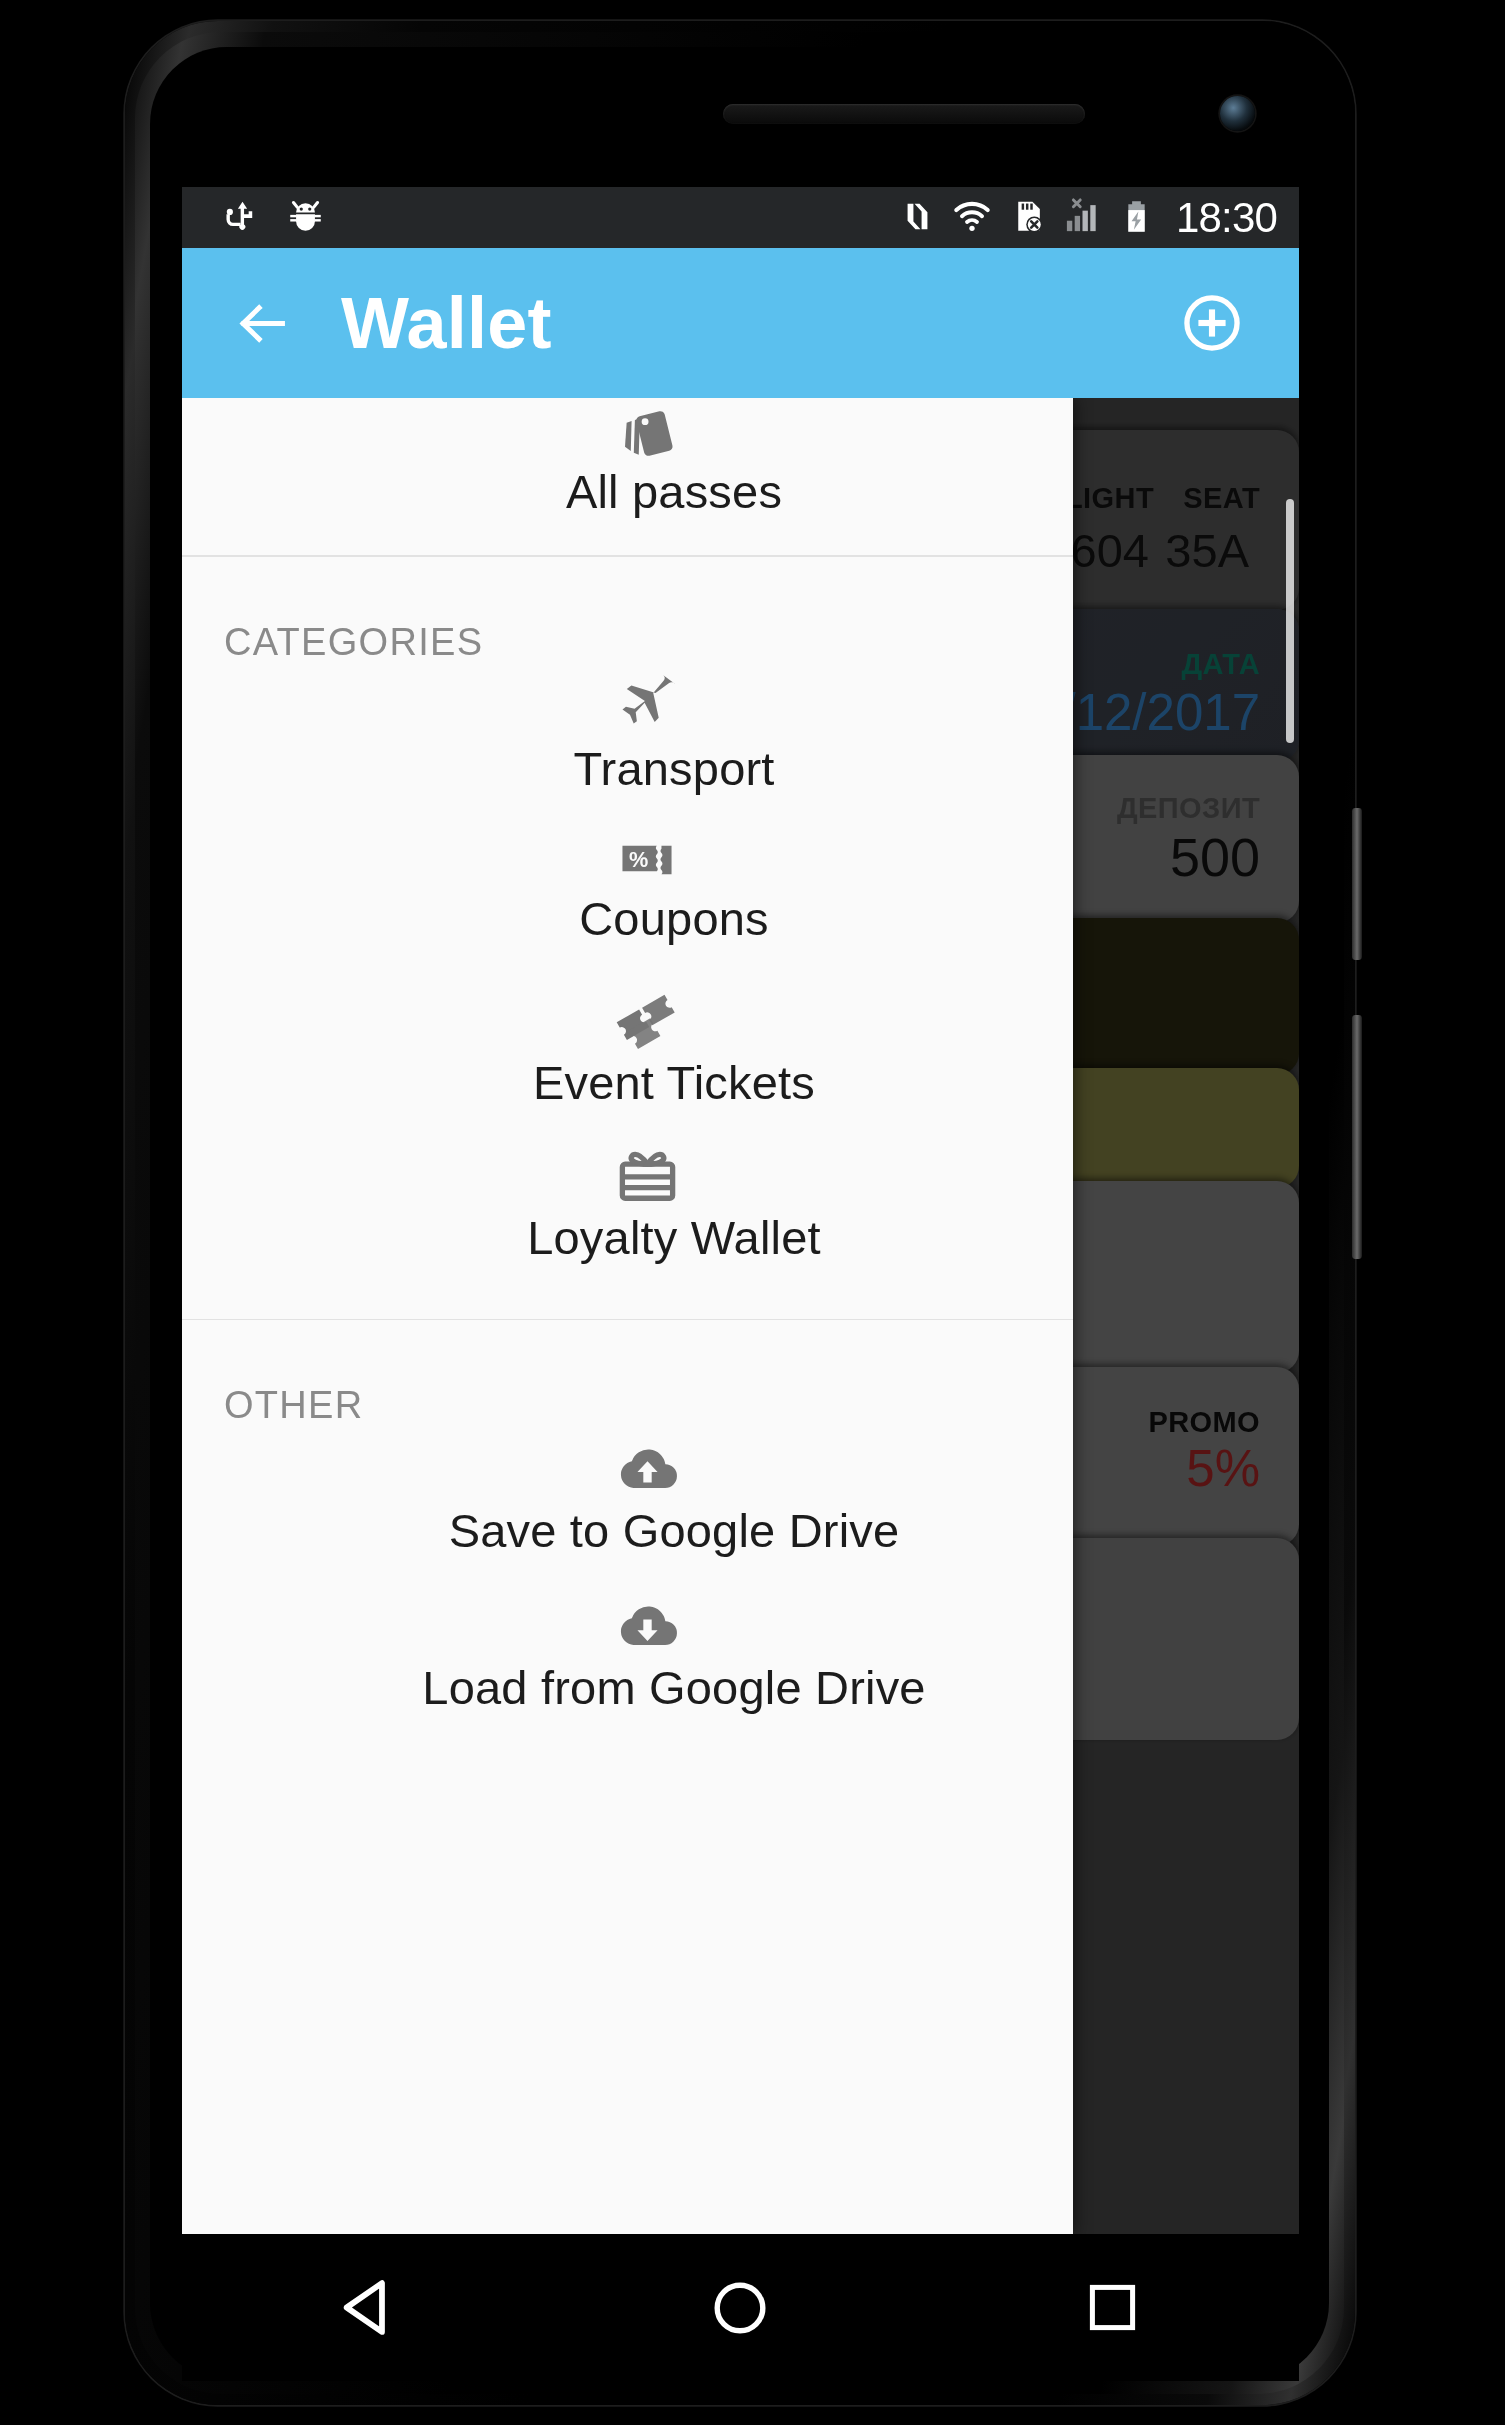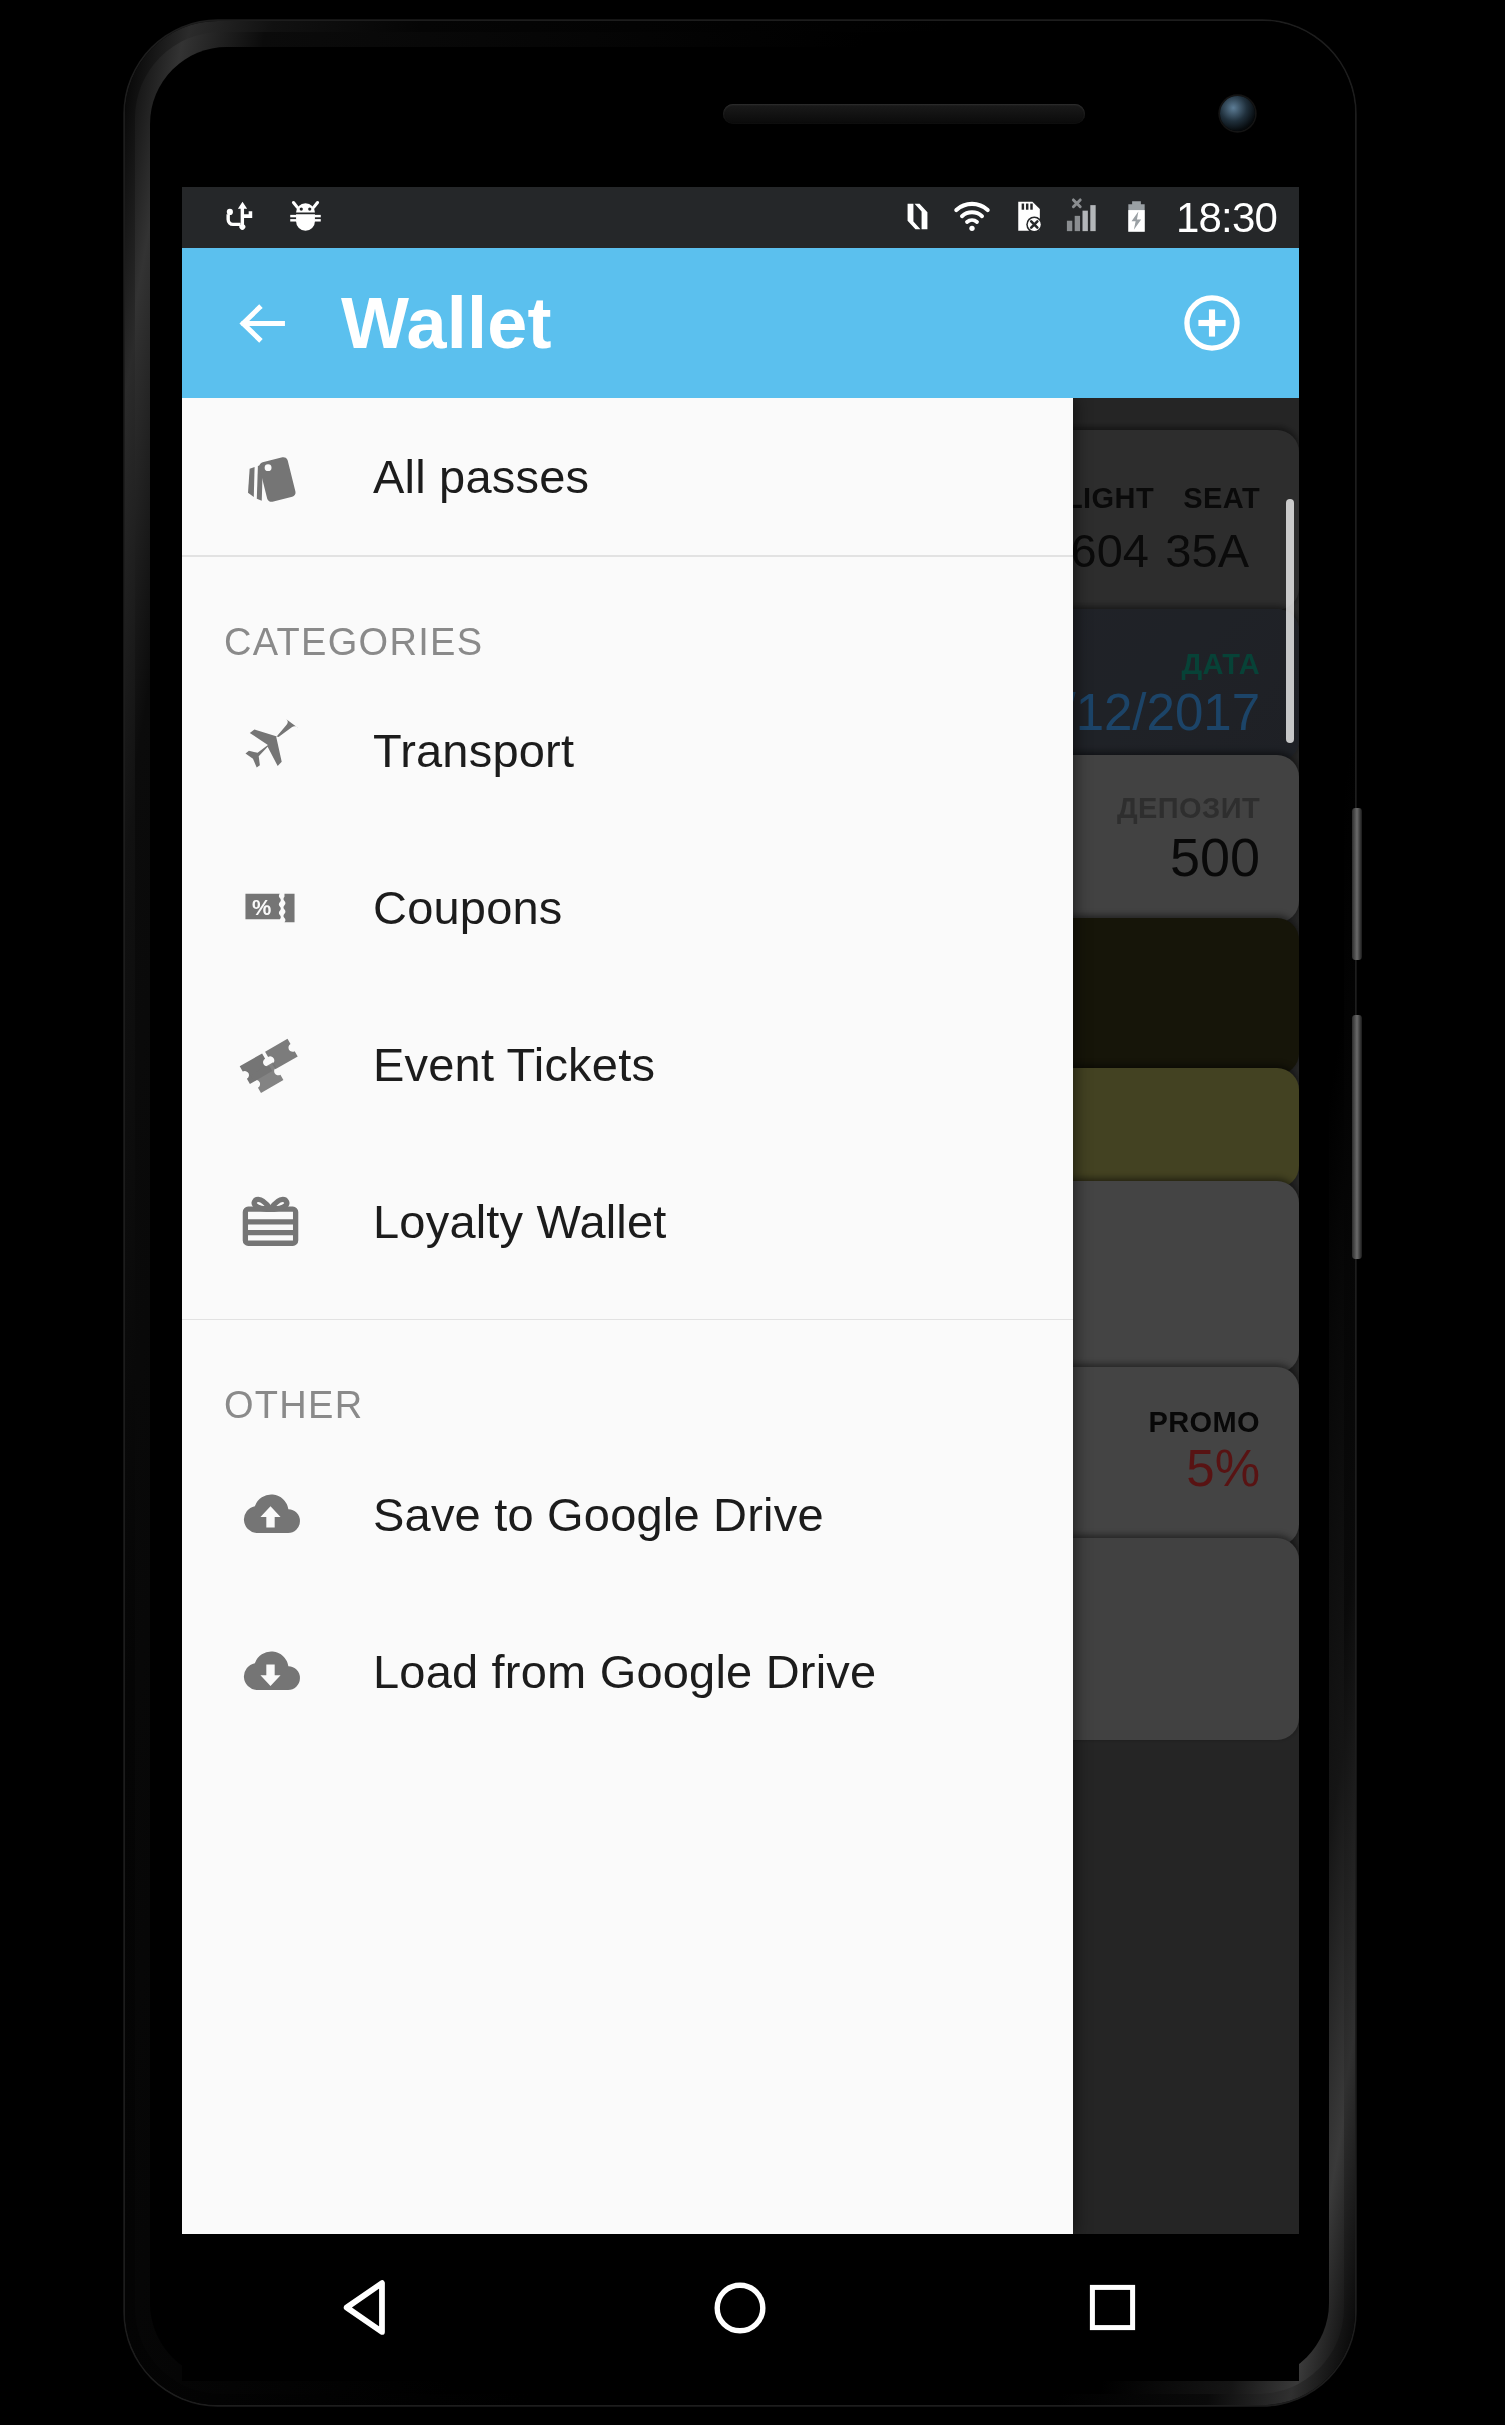--- a/index.html
+++ b/index.html
@@ -144,21 +144,21 @@
     border-radius:4.2px; background:rgba(255,255,255,.75);
   }
 
   
   .drawer{
     position:absolute; left:0; top:211px; width:891px; height:1836px;
     background:#fafafa;
     box-shadow:2.5px 0 15px rgba(0,0,0,.5);
   }
   .drawer-item{
-    display:flex; align-items:center; height:157px; padding-left:39px;
+    display:flex; align-items:center; height:157px; padding-left:39px;flex-direction:column;
   }
   .drawer-icon{
     width:98px; min-width:98px; display:flex; align-items:center; justify-content:center;
   }
   .drawer-label{
     font-size:47px; color:#1c1c1c; margin-left:54px; letter-spacing:0.2px;
   }
   .divider{ height:1.7px; background:#e2e2e2; margin:0; }
   .section-title{
     font-size:38px; color:#8a8a8a; letter-spacing:1.3px;

